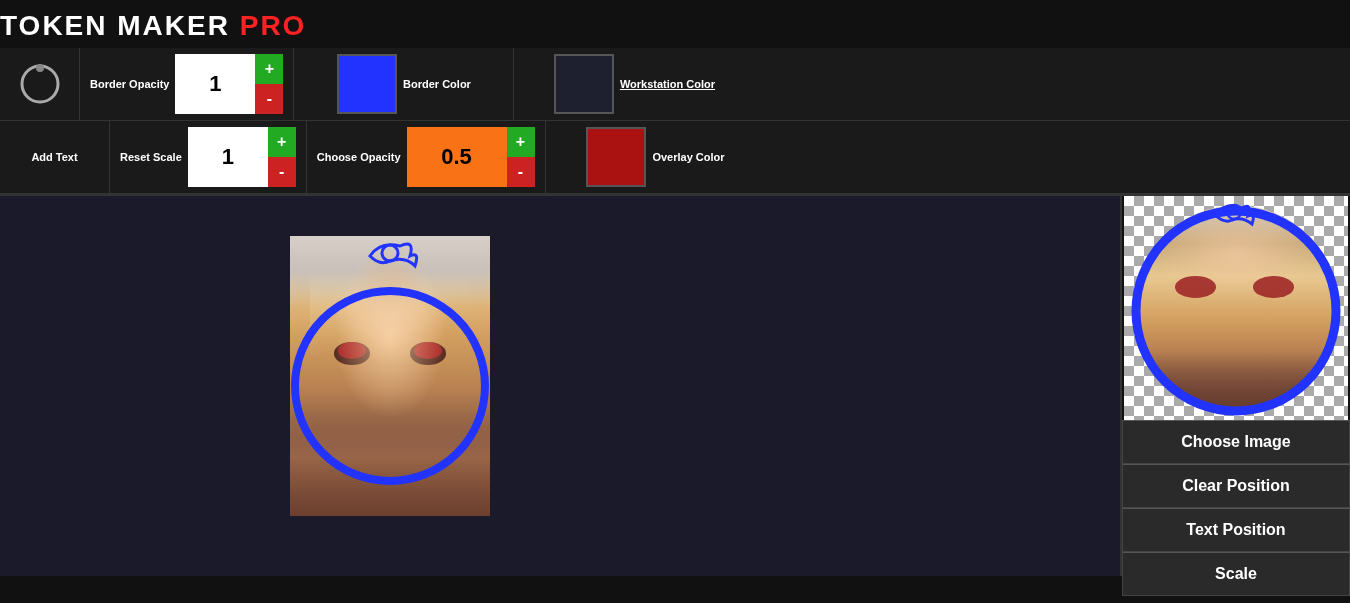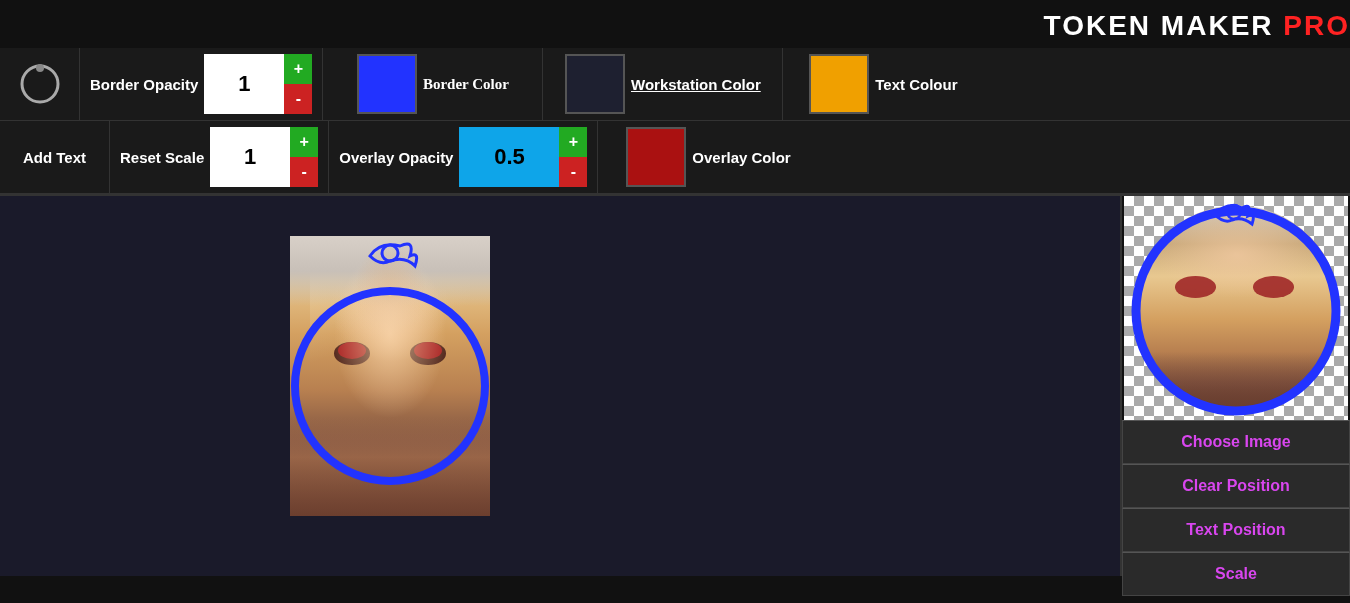--- a/index.html
+++ b/index.html
@@ -7,21 +7,21 @@
       background: #111;
       font-family: Arial, sans-serif;
       color: #fff;
       width: 1350px;
       min-height: 603px;
       overflow: hidden;
     }
 
     
     #header {
-      text-align: right;
+      text-align: left;
       padding: 10px 0 6px 0;
       font-size: 28px;
       font-weight: 900;
       letter-spacing: 2px;
       color: #fff;
     }
     #header span.pro {
       color: #ff2222;
     }
 
@@ -46,21 +46,21 @@
       padding: 6px 10px;
       gap: 6px;
       min-height: 70px;
     }
 
     .tool-cell:last-child {
       border-right: none;
     }
 
     .tool-label {
-      font-size: 15px;
+      font-size: 11px;
       font-weight: bold;
       color: #fff;
       white-space: nowrap;
     }
 
     
     .border-icon {
       width: 48px;
       height: 48px;
       display: flex;
@@ -84,21 +84,21 @@
       font-size: 22px;
       font-weight: bold;
       text-align: center;
       border: none;
       outline: none;
     }
 
     .num-input-small {
       width: 100px;
       height: 60px;
-      background: #0ea5e9;
+      background: #f97316;
       color: #000;
       font-size: 22px;
       font-weight: bold;
       text-align: center;
       border: none;
       outline: none;
     }
 
     .btn-col {
       display: flex;
@@ -179,21 +179,21 @@
       display: flex;
       flex-direction: column;
       width: 100%;
       padding: 0;
     }
 
     .action-btn {
       width: 100%;
       padding: 12px 10px;
       background: #2a2a2a;
-      color: #d946ef;
+      color: #ffffff;
       font-size: 16px;
       font-weight: bold;
       border: 1px solid #444;
       cursor: pointer;
       text-align: center;
       border-top: 1px solid #555;
     }
 
     
     #workspace-character {
@@ -209,21 +209,21 @@
       position: absolute;
       left: 285px;
       top: 35px;
       width: 210px;
       height: 290px;
       pointer-events: none;
     }
 
     
     .cell-border-icon { min-width: 80px; }
-    .cell-border-color { min-width: 220px; font-family: Liberation Serif, serif; }
+    .cell-border-color { min-width: 220px; }
     .cell-workstation-color { min-width: 240px; text-decoration: underline; }
     .cell-text-colour { min-width: 200px; }
 
     .cell-add-text { min-width: 110px; text-align: center; }
     .cell-overlay-color { min-width: 220px; }
 
     
     .char-art {
       width: 100%;
       height: 100%;
@@ -275,24 +275,20 @@
     <div class="tool-cell cell-border-color">
       <div class="color-swatch" style="background:#2233ff;"></div>
       <span class="tool-label">Border Color</span>
     </div>
 
     <div class="tool-cell cell-workstation-color">
       <div class="color-swatch" style="background:#1e2030;"></div>
       <span class="tool-label">Workstation Color</span>
     </div>
 
-    <div class="tool-cell cell-text-colour">
-      <div class="color-swatch" style="background:#f0a000;"></div>
-      <span class="tool-label">Text Colour</span>
-    </div>
 
   </div>
 
   <div class="toolbar-row">
 
     <div class="tool-cell cell-add-text">
       <span class="tool-label" style="cursor:pointer;">Add Text</span>
     </div>
 
     <div class="tool-cell">
@@ -300,21 +296,21 @@
       <div class="num-control">
         <input class="num-input" type="text" value="1" style="">
         <div class="btn-col">
           <button class="btn-plus">+</button>
           <button class="btn-minus">-</button>
         </div>
       </div>
     </div>
 
     <div class="tool-cell">
-      <span class="tool-label">Overlay Opacity</span>
+      <span class="tool-label">Choose Opacity</span>
       <div class="num-control">
         <input class="num-input-small" type="text" value="0.5" style="">
         <div class="btn-col">
           <button class="btn-plus">+</button>
           <button class="btn-minus">-</button>
         </div>
       </div>
     </div>
 
     <div class="tool-cell cell-overlay-color">

